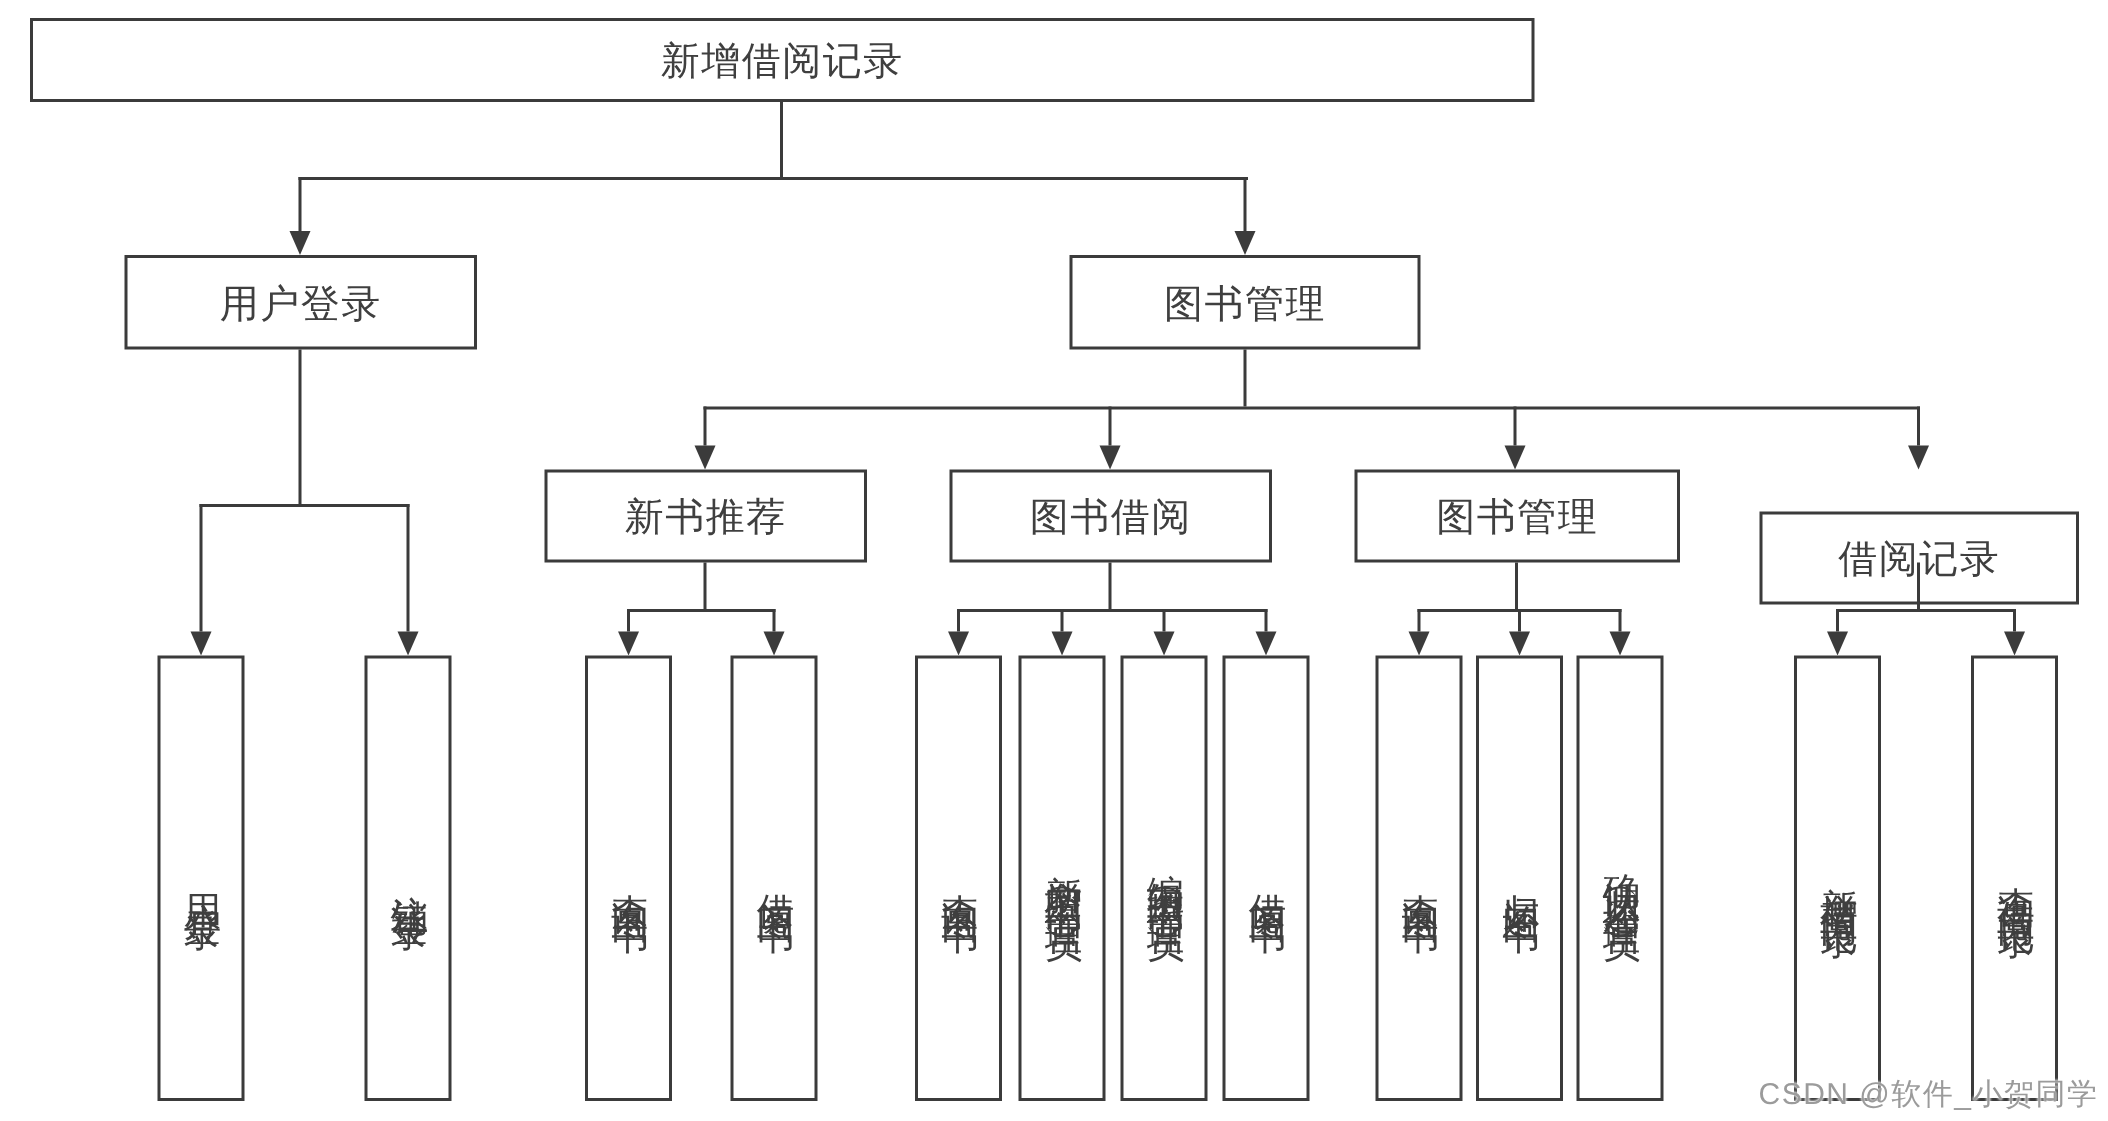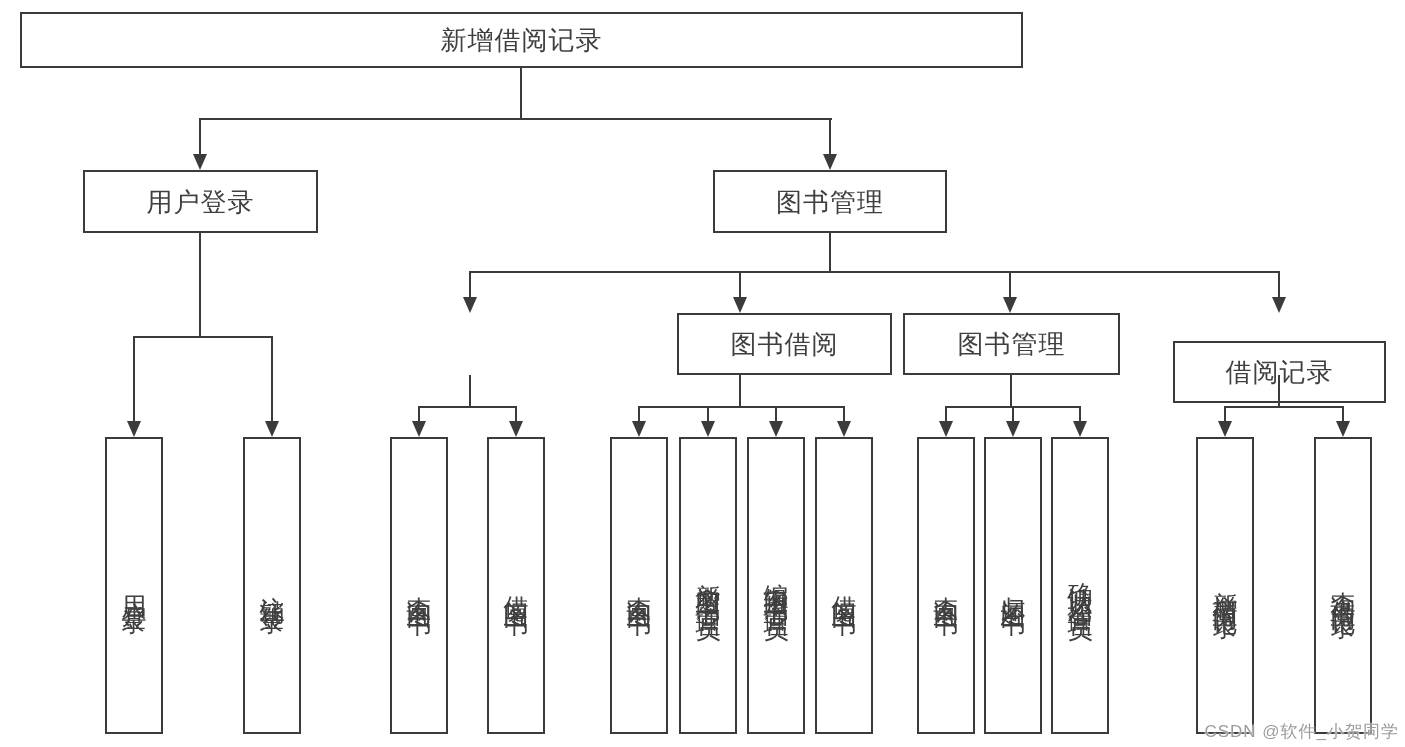--- a/index.html
+++ b/index.html
@@ -18,21 +18,21 @@
   }
   .v{position:absolute;width:2px;background:#3b3b3b;}
   .h{position:absolute;height:2px;background:#3b3b3b;}
   .a{
     position:absolute;width:0;height:0;
     border-left:7px solid transparent;border-right:7px solid transparent;
     border-top:16px solid #3b3b3b;
   }
   .wm{
     position:absolute;right:6px;bottom:4px;z-index:5;
-    color:#9b9b9b;font-size:17px;letter-spacing:1px;
+    color:#9b9b9b;font-size:20px;letter-spacing:1px;
     text-shadow:0 0 2px #ffffff,0 0 2px #ffffff;
     text-align:right;
   }
 </style>
 </head>
 <body>
 
 <div id="stage">
 
   <div class="node" style="left:20px;top:12px;width:1003px;height:56px;">新增借阅记录</div>
@@ -58,21 +58,22 @@
   <div class="h" style="left:469px;top:271px;width:811px;"></div>
   <div class="v" style="left:469px;top:271px;height:26px;"></div>
   <div class="a" style="left:463px;top:297px;"></div>
   <div class="v" style="left:739px;top:271px;height:26px;"></div>
   <div class="a" style="left:733px;top:297px;"></div>
   <div class="v" style="left:1009px;top:271px;height:26px;"></div>
   <div class="a" style="left:1003px;top:297px;"></div>
   <div class="v" style="left:1278px;top:271px;height:26px;"></div>
   <div class="a" style="left:1272px;top:297px;"></div>
 
-  <div class="node" style="left:633px;top:313px;width:215px;height:62px;margin-left:44px;">图书借阅</div>
+  <div class="node" style="left:363px;top:313px;width:215px;height:62px;">新书推荐</div>
+  <div class="node" style="left:633px;top:313px;width:215px;height:62px;">图书借阅</div>
   <div class="node" style="left:903px;top:313px;width:217px;height:62px;">图书管理</div>
   <div class="node" style="left:1173px;top:313px;width:213px;height:62px;margin-top:28px;">借阅记录</div>
 
   <div class="v" style="left:469px;top:375px;height:31px;"></div>
   <div class="h" style="left:418px;top:406px;width:99px;"></div>
   <div class="v" style="left:418px;top:406px;height:15px;"></div>
   <div class="a" style="left:412px;top:421px;"></div>
   <div class="v" style="left:515px;top:406px;height:15px;"></div>
   <div class="a" style="left:509px;top:421px;"></div>
 

